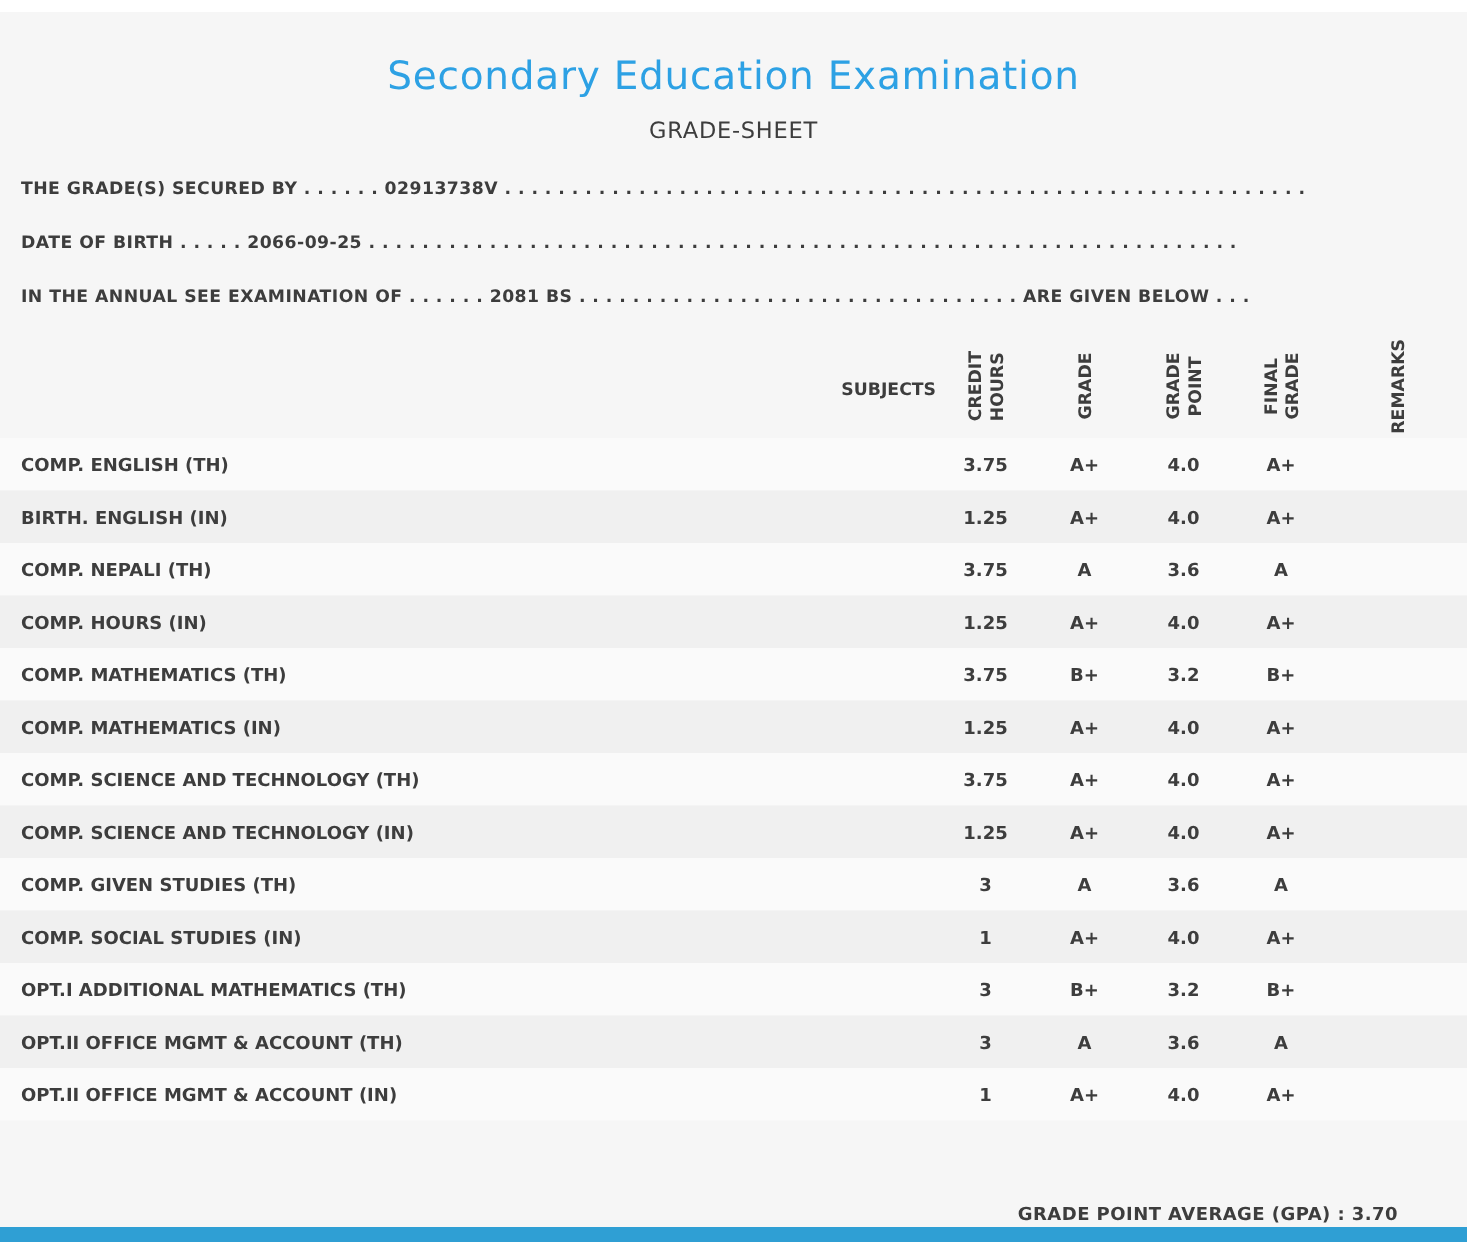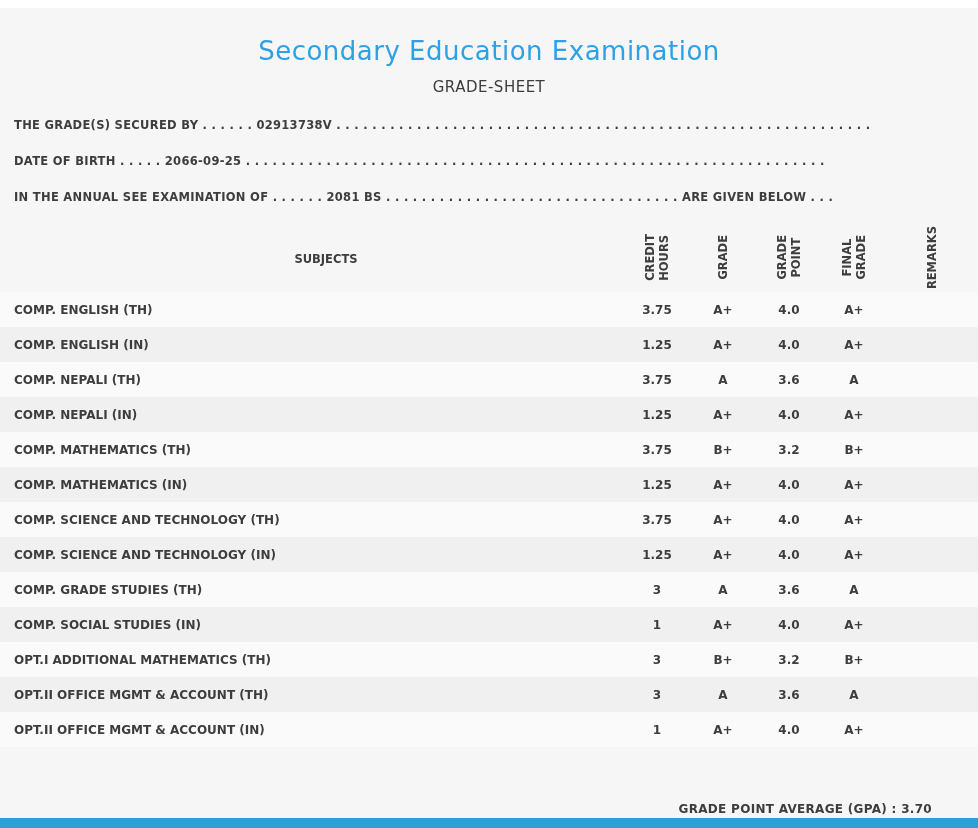--- a/index.html
+++ b/index.html
@@ -53,21 +53,21 @@
     margin-top: 2px;
   }
   thead th {
     height: 66px;
     vertical-align: middle;
     font-size: 11.5px;
     font-weight: 700;
     color: var(--text-dark, #3d3d3d);
     text-align: center;
   }
-  th.subject-h { text-align: center; padding-left: 28px; }
+  th.subject-h { text-align: right; padding-left: 28px; }
   .w-credit  { width: 66px; }
   .w-grade   { width: 66px; }
   .w-point   { width: 66px; }
   .w-final   { width: 64px; }
   .w-remarks { width: 92px; }
   .v {
     display: inline-block;
     writing-mode: vertical-rl;
     transform: rotate(180deg);
     white-space: pre-line;
@@ -143,37 +143,37 @@
     <tbody>
         <tr>
           <td class="subject-col">COMP. ENGLISH (TH)</td>
           <td class="num-col">3.75</td>
           <td class="num-col">A+</td>
           <td class="num-col">4.0</td>
           <td class="num-col">A+</td>
           <td class="num-col"></td>
         </tr>
         <tr>
-          <td class="subject-col">COMP. ENGLISH (IN)</td>
+          <td class="subject-col">BIRTH. ENGLISH (IN)</td>
           <td class="num-col">1.25</td>
           <td class="num-col">A+</td>
           <td class="num-col">4.0</td>
           <td class="num-col">A+</td>
           <td class="num-col"></td>
         </tr>
         <tr>
           <td class="subject-col">COMP. NEPALI (TH)</td>
           <td class="num-col">3.75</td>
           <td class="num-col">A</td>
           <td class="num-col">3.6</td>
           <td class="num-col">A</td>
           <td class="num-col"></td>
         </tr>
         <tr>
-          <td class="subject-col">COMP. NEPALI (IN)</td>
+          <td class="subject-col">COMP. HOURS (IN)</td>
           <td class="num-col">1.25</td>
           <td class="num-col">A+</td>
           <td class="num-col">4.0</td>
           <td class="num-col">A+</td>
           <td class="num-col"></td>
         </tr>
         <tr>
           <td class="subject-col">COMP. MATHEMATICS (TH)</td>
           <td class="num-col">3.75</td>
           <td class="num-col">B+</td>
@@ -199,21 +199,21 @@
         </tr>
         <tr>
           <td class="subject-col">COMP. SCIENCE AND TECHNOLOGY (IN)</td>
           <td class="num-col">1.25</td>
           <td class="num-col">A+</td>
           <td class="num-col">4.0</td>
           <td class="num-col">A+</td>
           <td class="num-col"></td>
         </tr>
         <tr>
-          <td class="subject-col">COMP. GRADE STUDIES (TH)</td>
+          <td class="subject-col">COMP. GIVEN STUDIES (TH)</td>
           <td class="num-col">3</td>
           <td class="num-col">A</td>
           <td class="num-col">3.6</td>
           <td class="num-col">A</td>
           <td class="num-col"></td>
         </tr>
         <tr>
           <td class="subject-col">COMP. SOCIAL STUDIES (IN)</td>
           <td class="num-col">1</td>
           <td class="num-col">A+</td>

